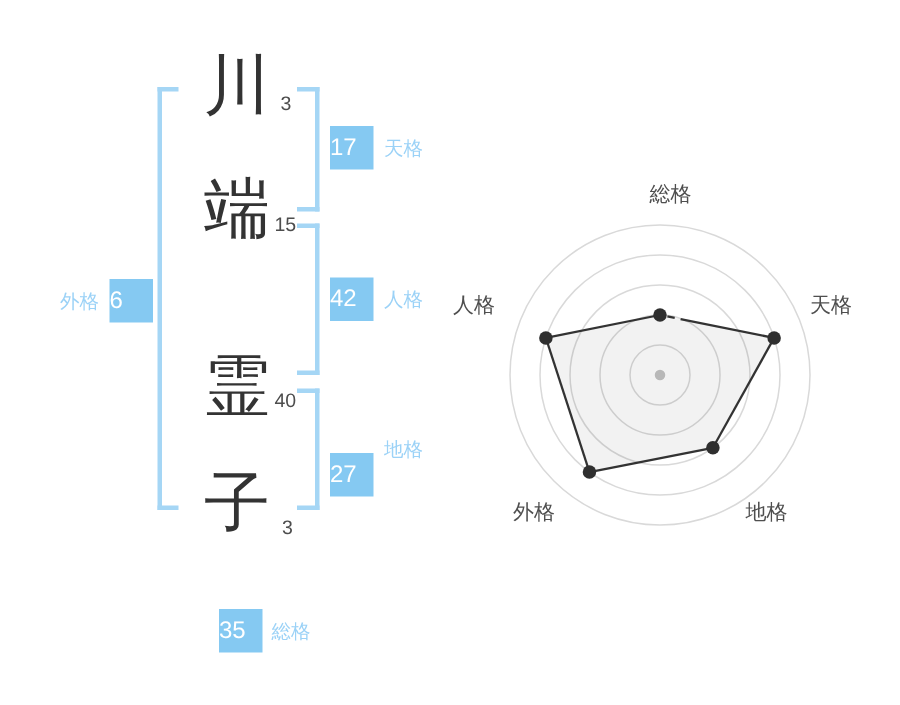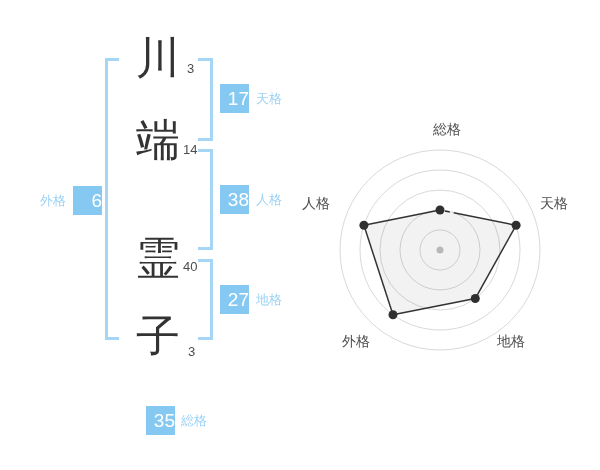--- a/index.html
+++ b/index.html
@@ -19,23 +19,23 @@
   .s0{left:187px;top:61px}.s1{left:183px;top:142px}.s2{left:183px;top:259px}.s3{left:188px;top:344px}
   
   .bracket{position:absolute;box-sizing:border-box;border:0 solid #a5d6f5;}
   .br-left{left:105px;top:58px;width:14px;height:282px;border-left-width:3px;border-top-width:3px;border-bottom-width:3px;}
   .br-ten{left:198px;top:58px;width:15px;height:83px;border-right-width:3px;border-top-width:3px;border-bottom-width:3px;}
   .br-jin{left:198px;top:149px;width:15px;height:101px;border-right-width:3px;border-top-width:3px;border-bottom-width:3px;}
   .br-chi{left:198px;top:259px;width:15px;height:81px;border-right-width:3px;border-top-width:3px;border-bottom-width:3px;}
   
   .badge{
     position:absolute;width:29px;height:29px;background:#85c9f2;color:#fff;
-    font-size:19px;line-height:29px;text-align:right;
+    font-size:16px;line-height:29px;text-align:left;
   }
-  .b-ten{left:220px;top:84px}.b-jin{left:220px;top:185px}.b-chi{left:220px;top:285px}
+  .b-ten{left:220px;top:84px}.b-jin{left:220px;top:185px}.b-chi{left:220px;top:302px}
   .b-gai{left:73px;top:186px}.b-sou{left:146px;top:406px}
   .glabel{position:absolute;font-size:13px;line-height:15px;color:#9bd2f7;}
   .l-ten{left:256px;top:91px}.l-jin{left:256px;top:192px}.l-chi{left:256px;top:292px}
   .l-gai{left:40px;top:193px}.l-sou{left:181px;top:413px}
   
   #radar{position:absolute;left:300px;top:100px;width:300px;height:270px;}
   #radar svg{position:absolute;left:0;top:0;}
   .rlabel{
     position:absolute;font-size:14px;line-height:16px;color:#4f4f4f;
     transform:translate(-50%,-50%);white-space:nowrap;
@@ -47,33 +47,33 @@
 <body>
 
 <div id="stage">
 
   <div class="kanji k0">川</div>
   <div class="kanji k1">端</div>
   <div class="kanji k2">霊</div>
   <div class="kanji k3">子</div>
 
   <div class="strokes s0">3</div>
-  <div class="strokes s1">14</div>
+  <div class="strokes s1">15</div>
   <div class="strokes s2">40</div>
   <div class="strokes s3">3</div>
 
   <div class="bracket br-left"></div>
   <div class="bracket br-ten"></div>
   <div class="bracket br-jin"></div>
   <div class="bracket br-chi"></div>
 
   <div class="badge b-ten">17</div>
   <div class="glabel l-ten">天格</div>
 
-  <div class="badge b-jin">38</div>
+  <div class="badge b-jin">42</div>
   <div class="glabel l-jin">人格</div>
 
   <div class="badge b-chi">27</div>
   <div class="glabel l-chi">地格</div>
 
   <div class="glabel l-gai">外格</div>
   <div class="badge b-gai">6</div>
 
   <div class="badge b-sou">35</div>
   <div class="glabel l-sou">総格</div>

